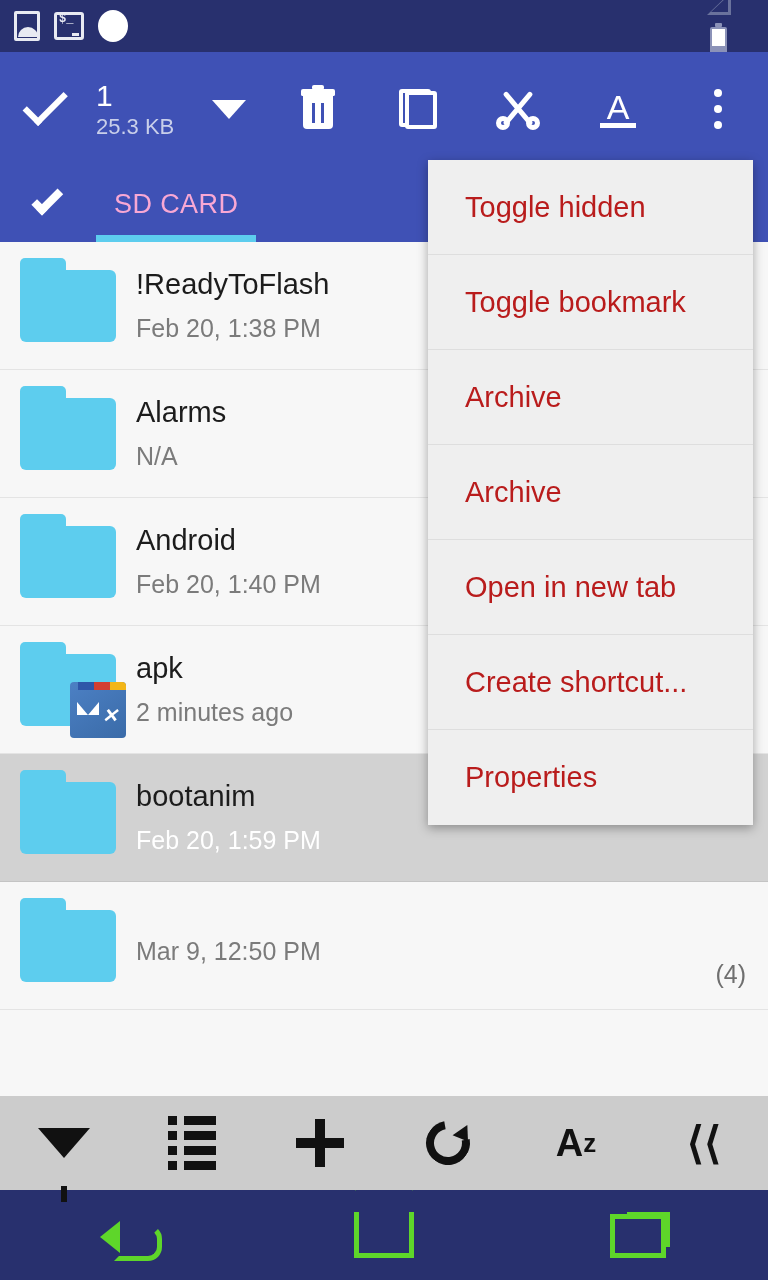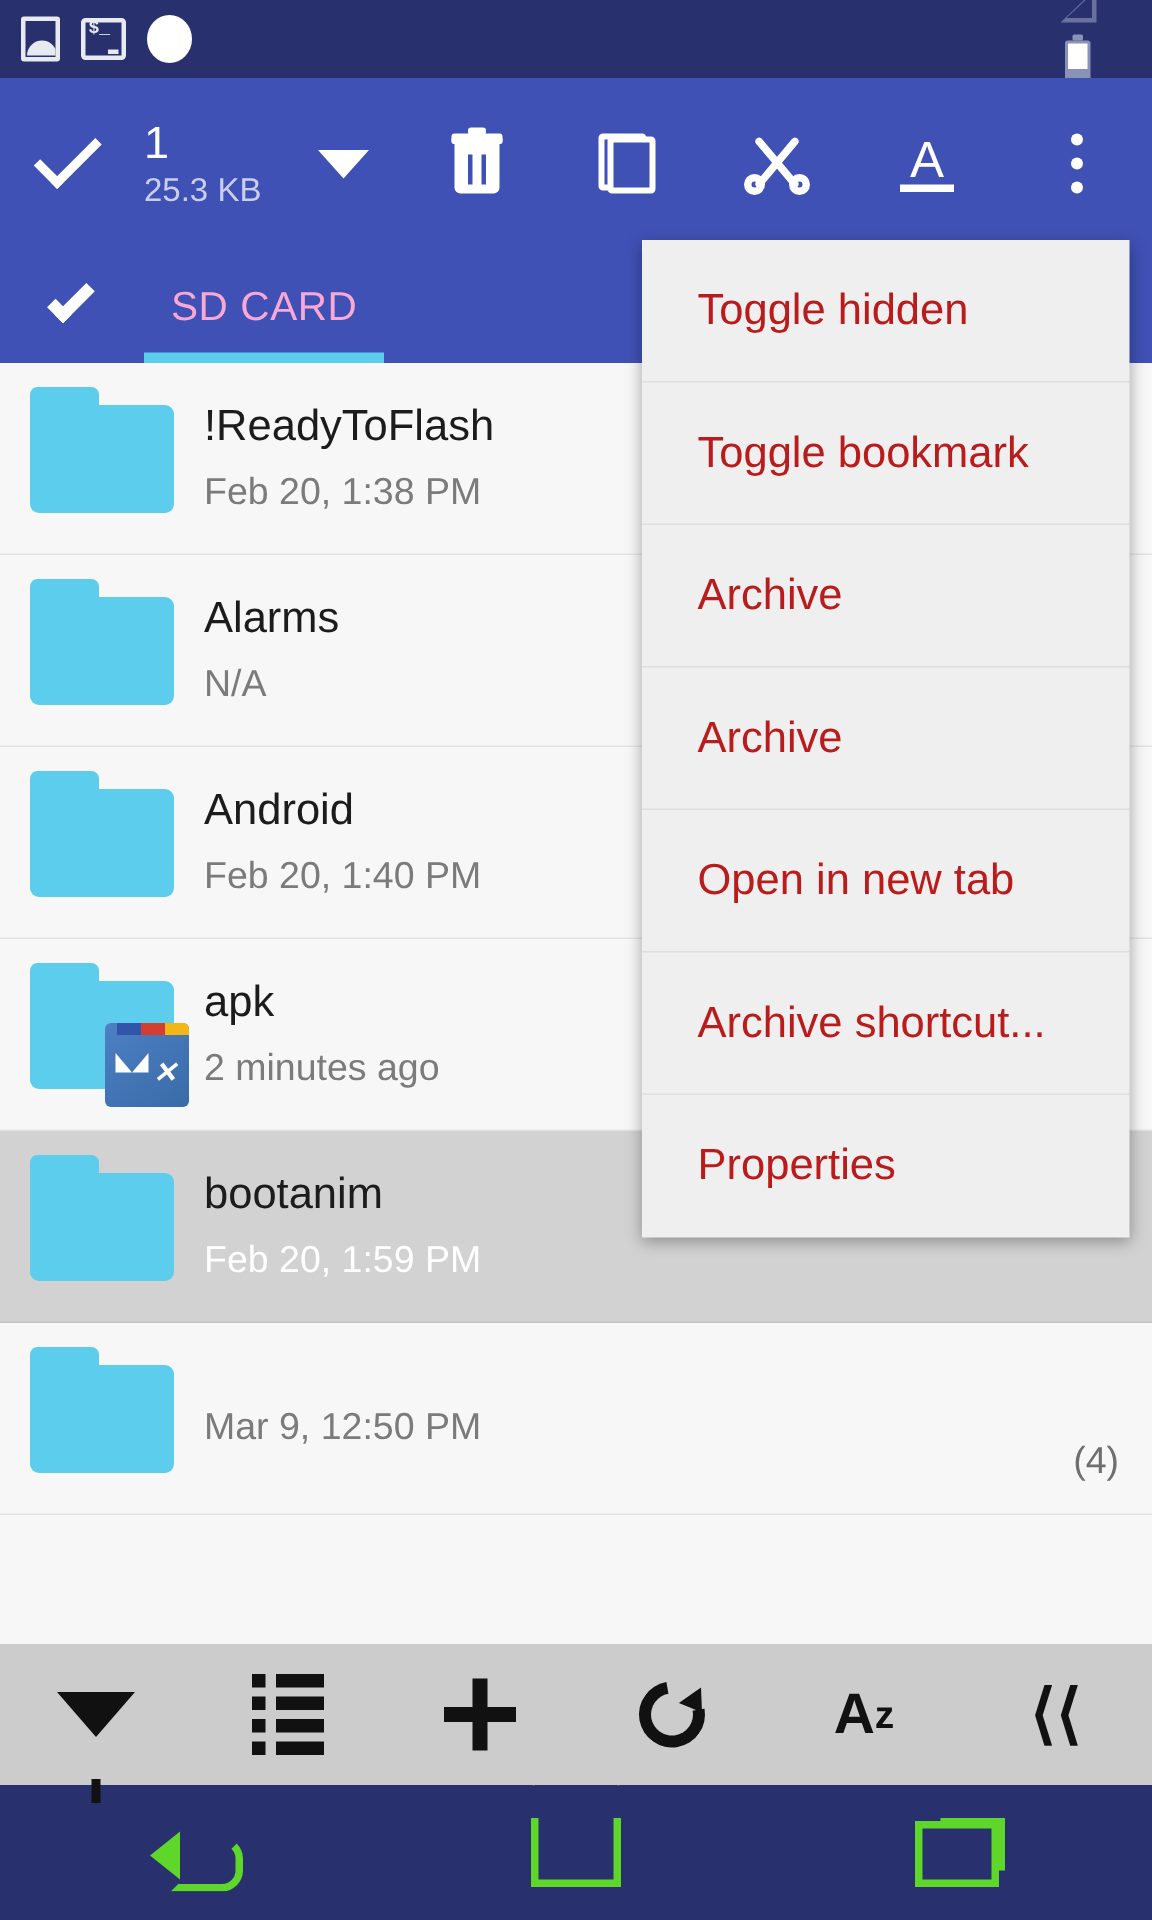--- a/index.html
+++ b/index.html
@@ -323,21 +323,21 @@
 
 
   </div>
 
   <div class="menu">
     <div class="menu-item">Toggle hidden</div>
     <div class="menu-item">Toggle bookmark</div>
     <div class="menu-item">Archive</div>
     <div class="menu-item">Archive</div>
     <div class="menu-item">Open in new tab</div>
-    <div class="menu-item">Archive shortcut...</div>
+    <div class="menu-item">Create shortcut...</div>
     <div class="menu-item">Properties</div>
   </div>
 
   <div class="bottombar">
     <div class="bb-btn">
       <span class="ic-filter"></span>
     </div>
     <div class="bb-btn">
       <span class="ic-list">
         <i class="ln">

